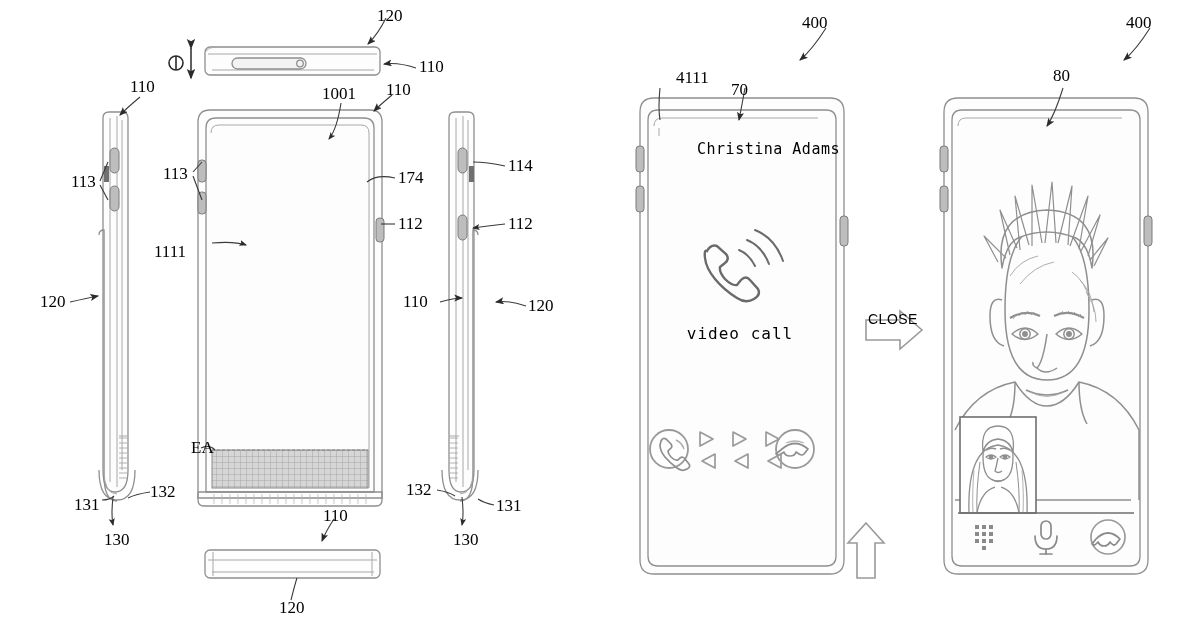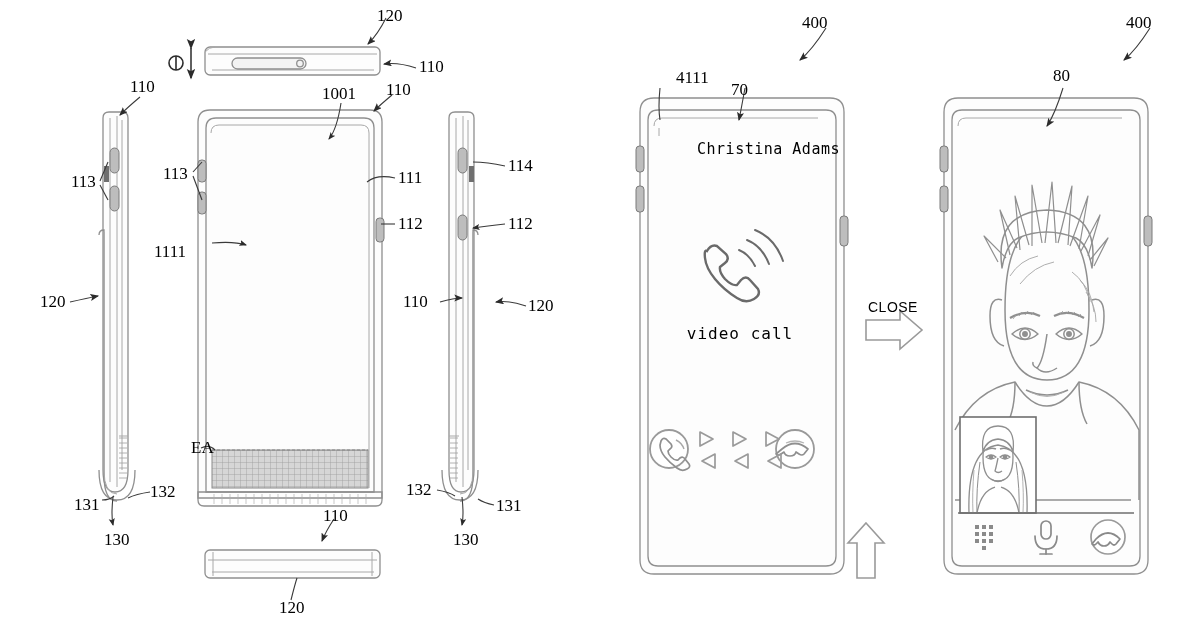--- a/index.html
+++ b/index.html
@@ -391,21 +391,21 @@
 
 <div style="position:absolute;left:130px;top:77px;"><span class="ref">110</span></div>
 <div style="position:absolute;left:71px;top:172px;"><span class="ref">113</span></div>
 <div style="position:absolute;left:40px;top:292px;"><span class="ref">120</span></div>
 <div style="position:absolute;left:150px;top:482px;"><span class="ref">132</span></div>
 <div style="position:absolute;left:74px;top:495px;"><span class="ref">131</span></div>
 <div style="position:absolute;left:104px;top:530px;"><span class="ref">130</span></div>
 
 <div style="position:absolute;left:322px;top:84px;"><span class="ref">1001</span></div>
 <div style="position:absolute;left:386px;top:80px;"><span class="ref">110</span></div>
-<div style="position:absolute;left:398px;top:168px;"><span class="ref">111</span></div>
+<div style="position:absolute;left:398px;top:168px;"><span class="ref">174</span></div>
 <div style="position:absolute;left:398px;top:214px;"><span class="ref">112</span></div>
 <div style="position:absolute;left:163px;top:164px;"><span class="ref">113</span></div>
 <div style="position:absolute;left:154px;top:233px;margin-top:9px;"><span class="ref">1111</span></div>
 <div style="position:absolute;left:191px;top:438px;"><span class="ref">EA</span></div>
 <div style="position:absolute;left:323px;top:506px;"><span class="ref">110</span></div>
 <div style="position:absolute;left:279px;top:598px;"><span class="ref">120</span></div>
 
 <div style="position:absolute;left:508px;top:156px;"><span class="ref">114</span></div>
 <div style="position:absolute;left:508px;top:214px;"><span class="ref">112</span></div>
 <div style="position:absolute;left:403px;top:292px;"><span class="ref">110</span></div>
@@ -417,20 +417,20 @@
 <div style="position:absolute;left:802px;top:13px;"><span class="ref">400</span></div>
 <div style="position:absolute;left:640px;top:68px;margin-left:36px;"><span class="ref">4111</span></div>
 <div style="position:absolute;left:731px;top:80px;"><span class="ref">70</span></div>
 <div style="position:absolute;left:640px;top:140px;width:200px;text-align:right;">
   <span class="ui-text" style="font-size:15px;letter-spacing:.5px;">Christina Adams</span>
 </div>
 <div style="position:absolute;left:640px;top:324px;width:200px;text-align:center;">
   <span class="ui-text" style="font-size:16px;letter-spacing:1px;">video call</span>
 </div>
 
-<div style="position:absolute;left:868px;top:298px;">
+<div style="position:absolute;left:868px;top:310px;">
   <span class="close-lbl">CLOSE</span>
 </div>
 
 <div style="position:absolute;left:1126px;top:13px;"><span class="ref">400</span></div>
 <div style="position:absolute;left:1053px;top:66px;"><span class="ref">80</span></div>
 
 </div>
 
 </body></html>

